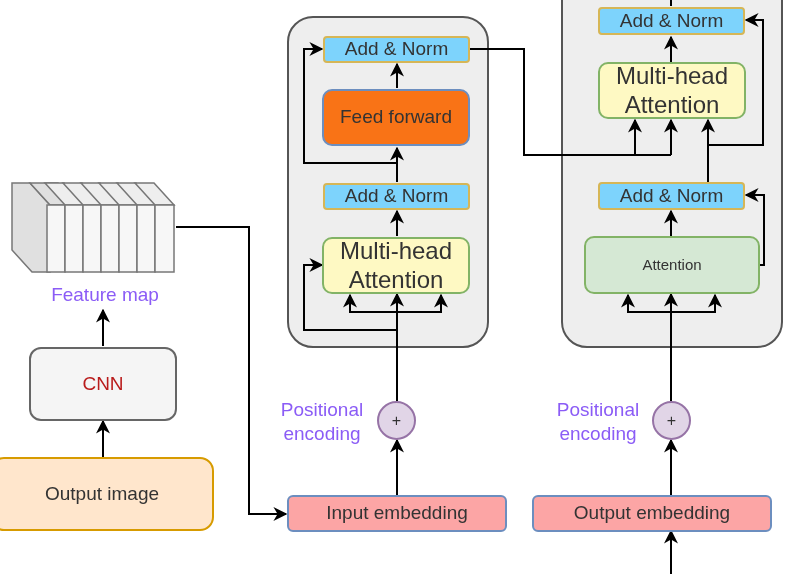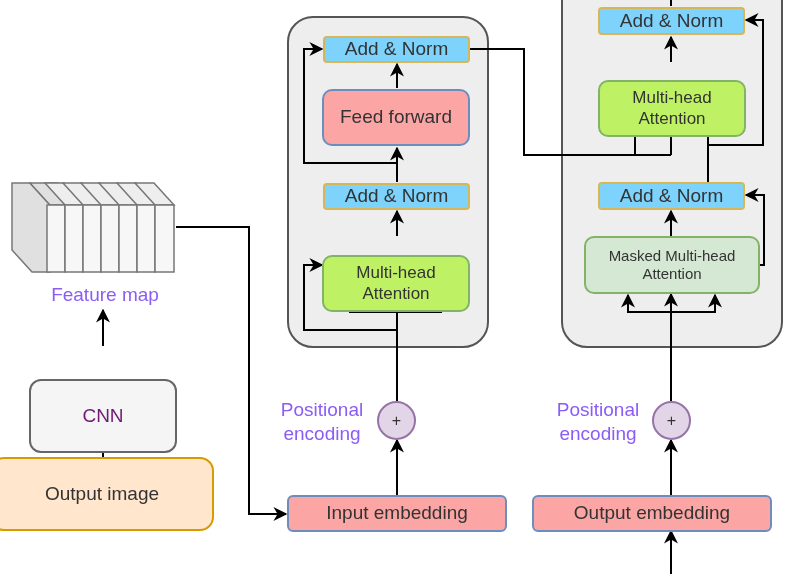--- a/index.html
+++ b/index.html
@@ -5,25 +5,25 @@
     html, body { margin: 0; padding: 0; background: #ffffff; }
     body { width: 808px; height: 574px; position: relative; overflow: hidden;
            font-family: "Liberation Sans", sans-serif; color: #333333; }
     svg { position: absolute; left: 0; top: 0; }
     .node { position: absolute; box-sizing: border-box; display: flex;
             align-items: center; justify-content: center; text-align: center;
             line-height: 1.2; color: #333333; }
     .block { position: absolute; box-sizing: border-box; background: #eeeeee;
              border: 2px solid #555555; border-radius: 26px; }
     .addnorm { background: #7dd3fc; border: 2px solid #d6b656; border-radius: 4px; font-size: 19px; }
-    .ff { background: #fca5a5; border: 2px solid #6c8ebf; border-radius: 10px; font-size: 19px; }
-    .mha { background: #bef264; border: 2px solid #82b366; border-radius: 10px; font-size: 17px; margin-top: 18px; }
+    .ff { background: #f97316; border: 2px solid #6c8ebf; border-radius: 10px; font-size: 19px; }
+    .mha { background: #fef9c3; border: 2px solid #82b366; border-radius: 10px; font-size: 24px; }
     .mmha { background: #d5e8d4; border: 2px solid #82b366; border-radius: 10px; font-size: 15px; }
     .emb { background: #fca5a5; border: 2px solid #6c8ebf; border-radius: 6px; font-size: 19px; }
-    .cnn { background: #f5f5f5; border: 2px solid #666666; border-radius: 12px; font-size: 19px; color: #701a75; margin-top: 32px; }
+    .cnn { background: #f5f5f5; border: 2px solid #666666; border-radius: 12px; font-size: 19px; color: #b91c1c; }
     .inimg { background: #ffe6cc; border: 2px solid #d79b00; border-radius: 14px; font-size: 19px; }
     .plus { background: #e1d5e7; border: 2px solid #9673a6; border-radius: 50%; font-size: 16px; }
     .label { position: absolute; font-size: 19px; color: #8b5cf6; line-height: 1.25; text-align: center; }
   </style>
 </head>
 <body>
 
 <div class="block" style="left:287px; top:16px; width:202px; height:332px;"></div>
 <div class="block" style="left:561px; top:-30px; width:222px; height:378px;"></div>
 
@@ -124,21 +124,20 @@
   <span>Add &amp; Norm</span>
 </div>
 <div class="node mha" style="left:598px; top:62px; width:148px; height:57px; flex-direction:column;">
   <span>Multi-head</span>
   <span>Attention</span>
 </div>
 <div class="node addnorm" style="left:598px; top:182px; width:147px; height:28px;">
   <span>Add &amp; Norm</span>
 </div>
 <div class="node mmha" style="left:584px; top:236px; width:176px; height:58px; flex-direction:column;">
-  <span>Masked Multi-head</span>
   <span>Attention</span>
 </div>
 <div class="label" style="left:544px; top:398px; width:108px;">
   <div>Positional</div>
   <div>encoding</div>
 </div>
 <div class="node plus" style="left:652px; top:401px; width:39px; height:39px;">
   <span>+</span>
 </div>
 <div class="node emb" style="left:532px; top:495px; width:240px; height:37px;">

